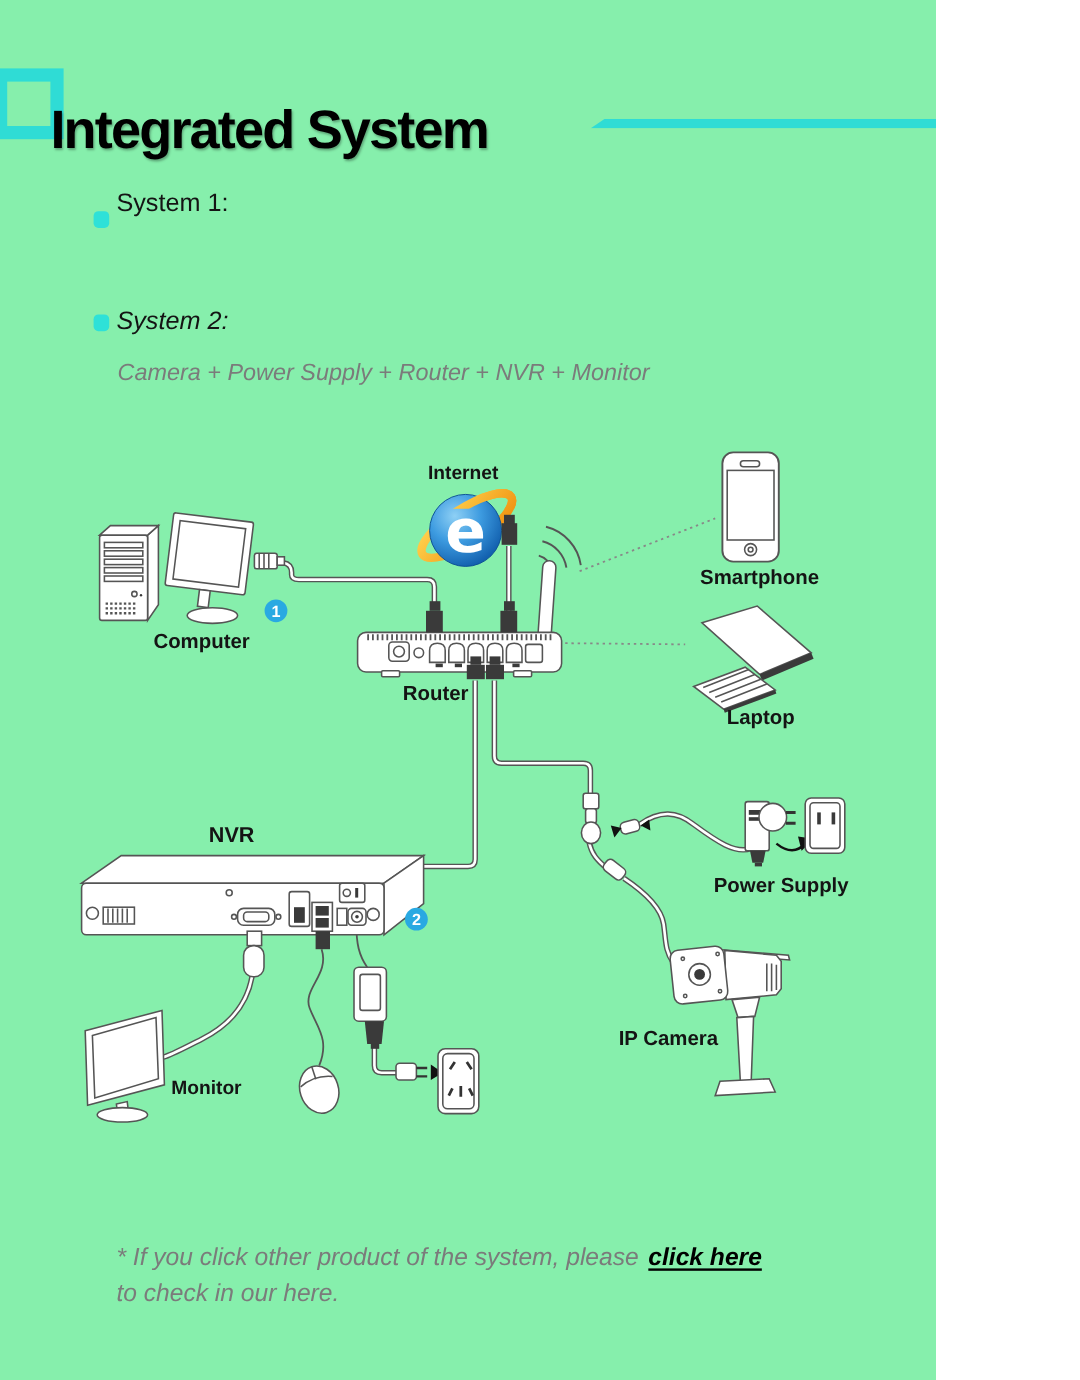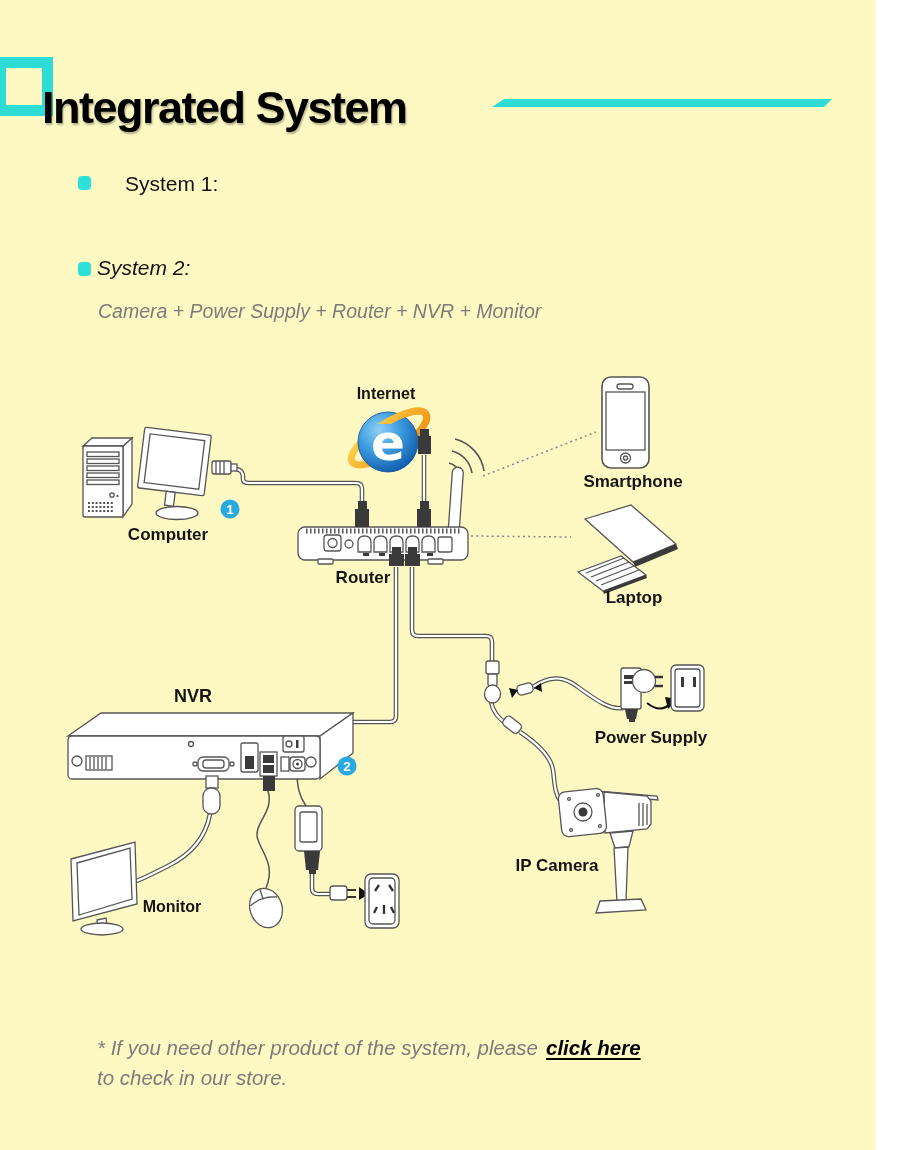--- a/index.html
+++ b/index.html
@@ -1,16 +1,16 @@
 <!DOCTYPE html>
 <html><head>
 <meta charset="utf-8">
 <style>
   html,body{margin:0;padding:0;background:#fff;}
-  .page{position:relative;width:876px;height:1150px;background:#fef9c3;overflow:hidden;
+  .page{position:relative;width:780px;height:1150px;background:#86efac;overflow:hidden;
         font-family:"Liberation Sans",sans-serif;}
 
   
   .teal-square{position:absolute;left:-5px;top:57px;width:36px;height:37px;
                border:11px solid #2fdcd5;}
   .title{position:absolute;left:42px;top:82px;font-size:45px;font-weight:bold;
          letter-spacing:-1.5px;color:#000;white-space:nowrap;
          text-shadow:1px 2px 2px rgba(0,0,0,.30);}
   .title-line{position:absolute;left:492px;top:99px;width:340px;height:8px;background:#2fdcd5;
               clip-path:polygon(12px 0,100% 0,calc(100% - 8px) 100%,0 100%);}
@@ -48,21 +48,21 @@
 </head>
 <body>
 
 <div class="page">
 
   <div class="teal-square"></div>
   <div class="title">Integrated System</div>
   <div class="title-line"></div>
 
   <div class="sys-bullet" style="left:78px;top:176px;"></div>
-  <div class="sys-label" style="left:97px;top:172px;margin-left:28px;">System 1:</div>
+  <div class="sys-label" style="left:97px;top:158px;">System 1:</div>
 
   <div class="sys-bullet" style="left:78px;top:262px;"></div>
   <div class="sys-label" style="left:97px;top:256px;font-style:italic;">System 2:</div>
   <div class="sys-sub" style="left:98px;top:300px;">Camera + Power Supply + Router + NVR + Monitor</div>
 
   <svg class="diagram" width="900" height="1150" viewBox="0 0 900 1150">
     <defs>
       <radialGradient id="ieGrad" cx="35%" cy="30%" r="80%">
         <stop offset="0%" stop-color="#8ed0f5"></stop>
         <stop offset="45%" stop-color="#3d9be0"></stop>
@@ -314,17 +314,17 @@
       <circle class="badge" cx="230" cy="509" r="9.5"></circle>
       <text class="badge-t" x="230" y="514" text-anchor="middle">1</text>
     </g>
     <g>
       <circle class="badge" cx="347" cy="766" r="9.5"></circle>
       <text class="badge-t" x="347" y="771" text-anchor="middle">2</text>
     </g>
   </svg>
 
   <div class="footnote">
-    <span>* If you need other product of the system, please</span><a href="#">click here</a><br>
-    <span>to check in our store.</span>
+    <span>* If you click other product of the system, please</span><a href="#">click here</a><br>
+    <span>to check in our here.</span>
   </div>
 
 </div>
 
 </body></html>

